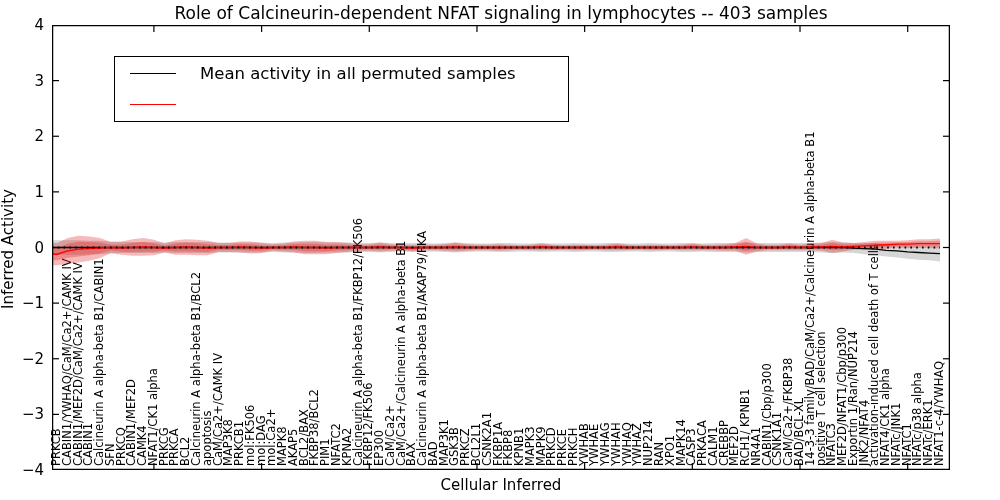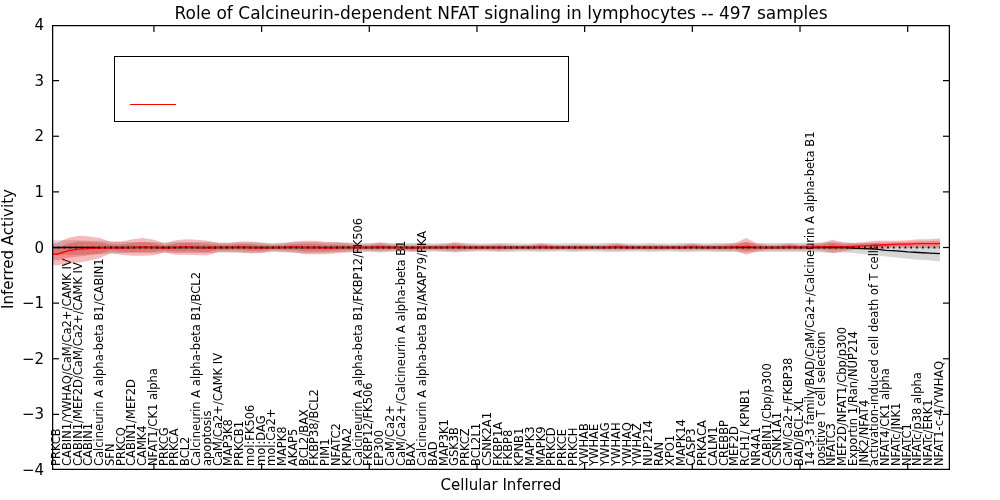--- a/index.html
+++ b/index.html
@@ -21,21 +21,21 @@
   .legend-row.r0{top:1px;}
   .legend-row.r1{top:32px;}
   .legend-sample{display:inline-block;width:46px;height:0;border-top:1.6px solid #000;
                  margin-left:15px;flex:0 0 46px;}
   .legend-label{margin-left:24px;font-size:16.5px;white-space:nowrap;}
 </style>
 </head>
 <body>
 
 <div id="figure">
-  <div id="title">Role of Calcineurin-dependent NFAT signaling in lymphocytes -- 497 samples</div>
+  <div id="title">Role of Calcineurin-dependent NFAT signaling in lymphocytes -- 403 samples</div>
   <div id="ylabel">Inferred Activity</div>
   <div id="ytick-labels">
       <div class="ytick-label" style="left: 0px; top: 16px;">4</div>
       <div class="ytick-label" style="left: 0px; top: 71.625px;">3</div>
       <div class="ytick-label" style="left: 0px; top: 127.25px;">2</div>
       <div class="ytick-label" style="left: 0px; top: 182.875px;">1</div>
       <div class="ytick-label" style="left: 0px; top: 238.5px;">0</div>
       <div class="ytick-label" style="left: 0px; top: 294.125px;">−1</div>
       <div class="ytick-label" style="left: 0px; top: 349.75px;">−2</div>
       <div class="ytick-label" style="left: 0px; top: 405.375px;">−3</div>
@@ -164,19 +164,23 @@
         <line x1="532.6463414634146" y1="438" x2="532.6463414634146" y2="445" stroke="#000" stroke-width="1.2"></line>
         <line x1="640.3292682926829" y1="0" x2="640.3292682926829" y2="7" stroke="#000" stroke-width="1.2"></line>
         <line x1="640.3292682926829" y1="438" x2="640.3292682926829" y2="445" stroke="#000" stroke-width="1.2"></line>
         <line x1="748.0121951219512" y1="0" x2="748.0121951219512" y2="7" stroke="#000" stroke-width="1.2"></line>
         <line x1="748.0121951219512" y1="438" x2="748.0121951219512" y2="445" stroke="#000" stroke-width="1.2"></line>
         <line x1="855.6951219512194" y1="0" x2="855.6951219512194" y2="7" stroke="#000" stroke-width="1.2"></line>
         <line x1="855.6951219512194" y1="438" x2="855.6951219512194" y2="445" stroke="#000" stroke-width="1.2"></line>
         <rect x="0.6" y="0.6" width="896.8" height="443.8" fill="none" stroke="#000" stroke-width="1.3"></rect>
       </svg>
     <div id="legend">
+      <div class="legend-row r0">
+        <span class="legend-sample" id="legend-line-0" style="border-top-color: rgb(0, 0, 0);"></span>
+        <span class="legend-label">Mean activity in all permuted samples</span>
+      </div>
       <div class="legend-row r1">
         <span class="legend-sample" id="legend-line-1" style="border-top-color: rgb(255, 0, 0);"></span>
       </div>
     </div>
   </div>
   <div id="xlabel">Cellular Inferred</div>
 </div>
 
 </body></html>

